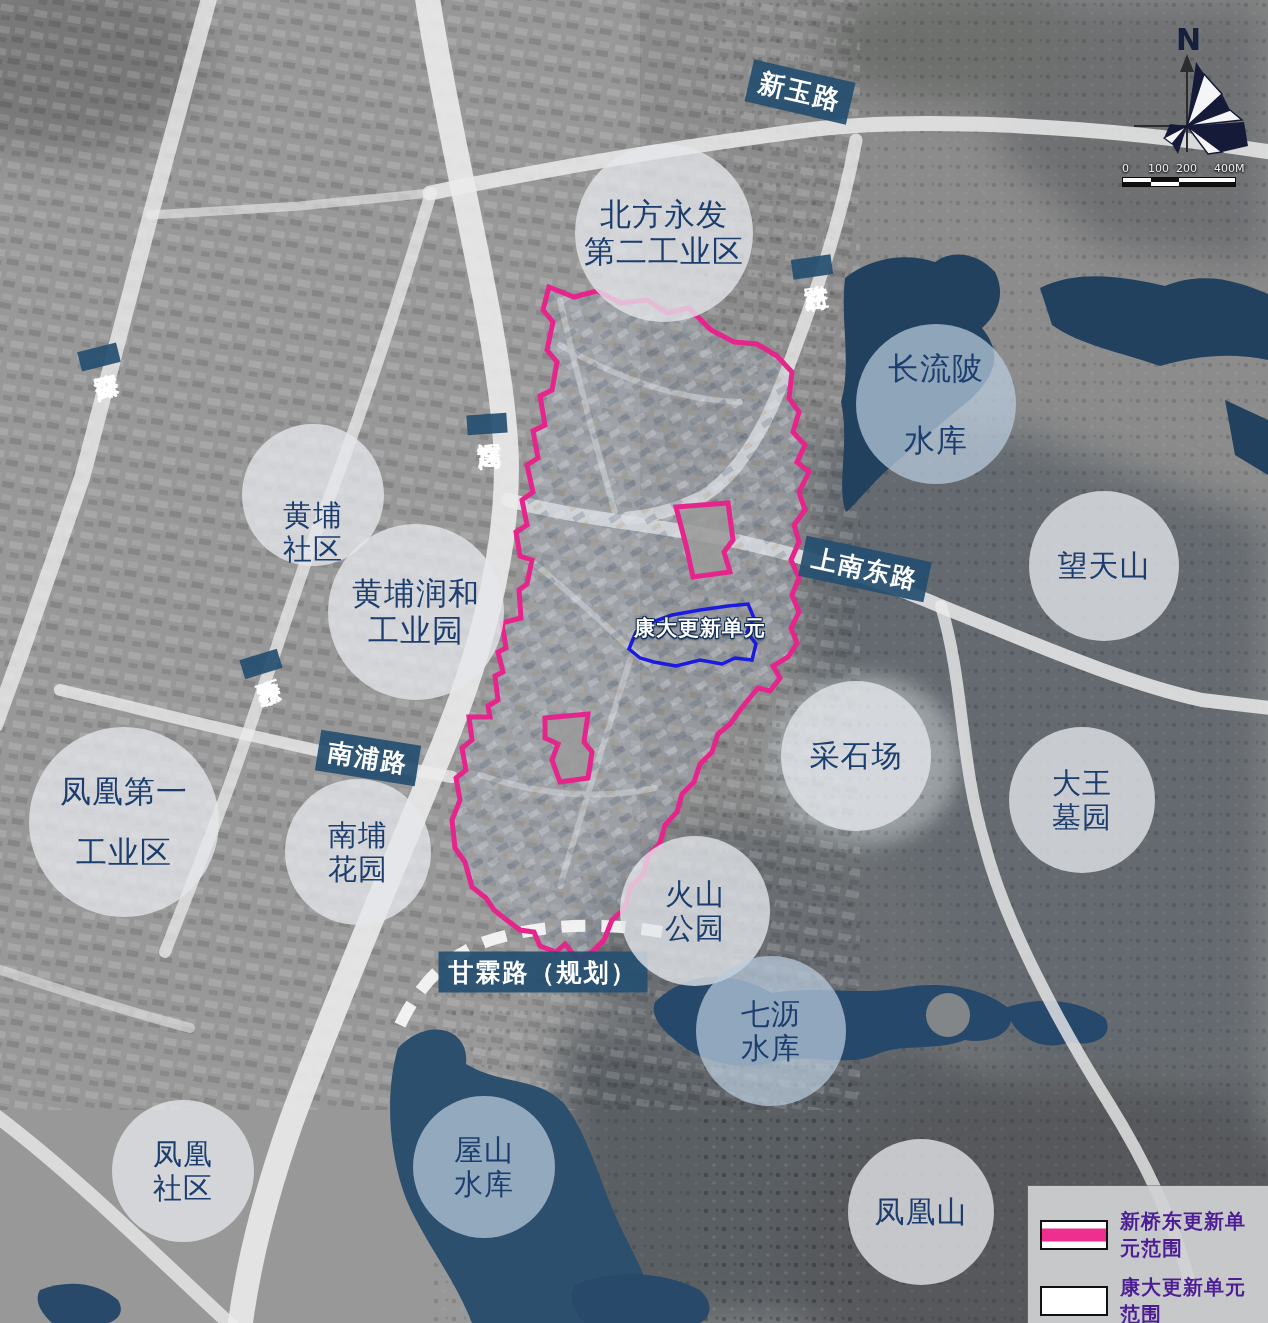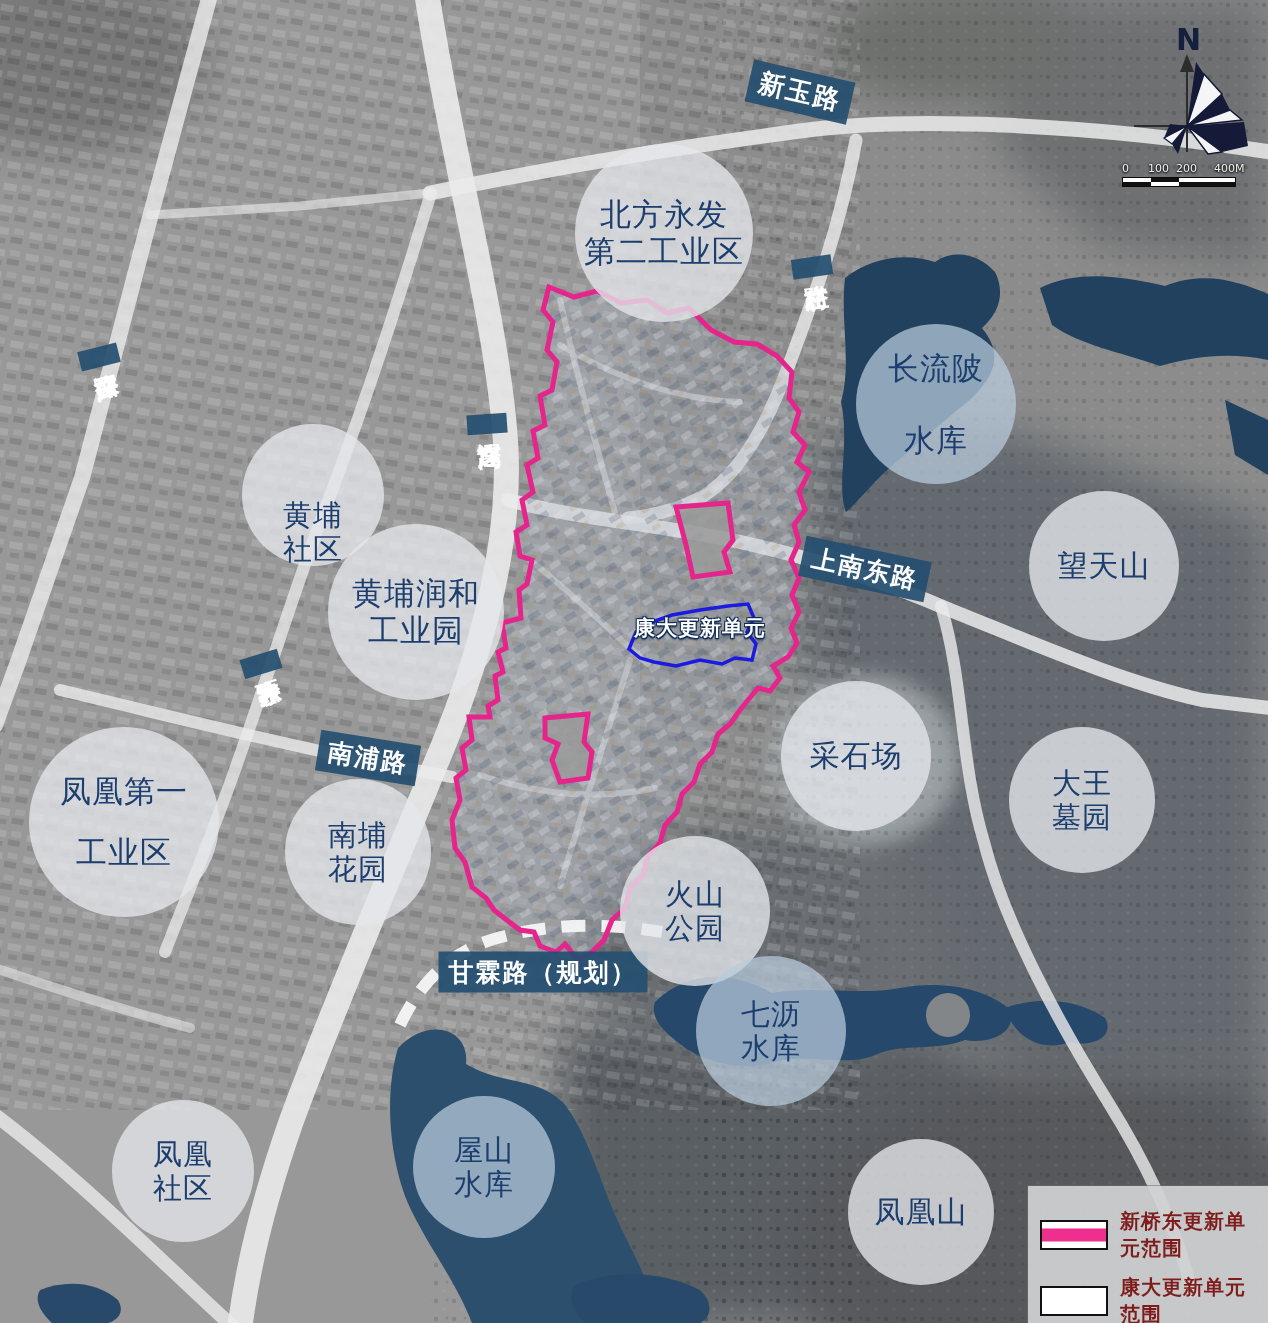--- a/index.html
+++ b/index.html
@@ -44,21 +44,21 @@
     position:absolute;left:1028px;top:1186px;width:240px;
     background:rgba(208,209,211,0.92);box-shadow:0 0 0 1px rgba(110,110,110,.55);
     padding:10px 12px 16px;box-sizing:border-box;
   }
   .legend-title{font-size:25px;font-weight:bold;color:#0d0d0d;margin:0 0 14px 4px;}
   .legend-item{display:flex;align-items:center;gap:12px;margin-top:12px;}
   .legend-swatch{width:64px;height:26px;background:#fff;border:2px solid #111;
     position:relative;flex:0 0 auto;}
   .legend-swatch .band{position:absolute;left:0;right:0;top:50%;transform:translateY(-50%);}
   .legend-swatch .band.pink{height:13px;background:#ee2f8f;}
-  .legend-label{font-size:20px;color:#7f1d1d;font-weight:600;letter-spacing:1px;}
+  .legend-label{font-size:20px;color:#4c1d95;font-weight:600;letter-spacing:1px;}
   
   .compass{position:absolute;left:1130px;top:16px;width:120px;height:148px;}
   .scalebar{position:absolute;left:1122px;top:162px;width:120px;color:#f0f0f0;
     font-size:11px;text-shadow:0 1px 2px #000,0 0 3px #000;}
   .scalebar .ticks{position:relative;height:15px;}
   .scalebar .ticks span{position:absolute;top:0;}
   .scalebar .bar{width:112px;border:1px solid #0a0a0a;}
   .scalebar .row{height:4px;}
   .scalebar .row.r1{background:linear-gradient(to right,#fff 0 28px,#101010 28px 56px,#fff 56px 112px);}
   .scalebar .row.r2{background:linear-gradient(to right,#101010 0 28px,#fff 28px 56px,#101010 56px 112px);}

